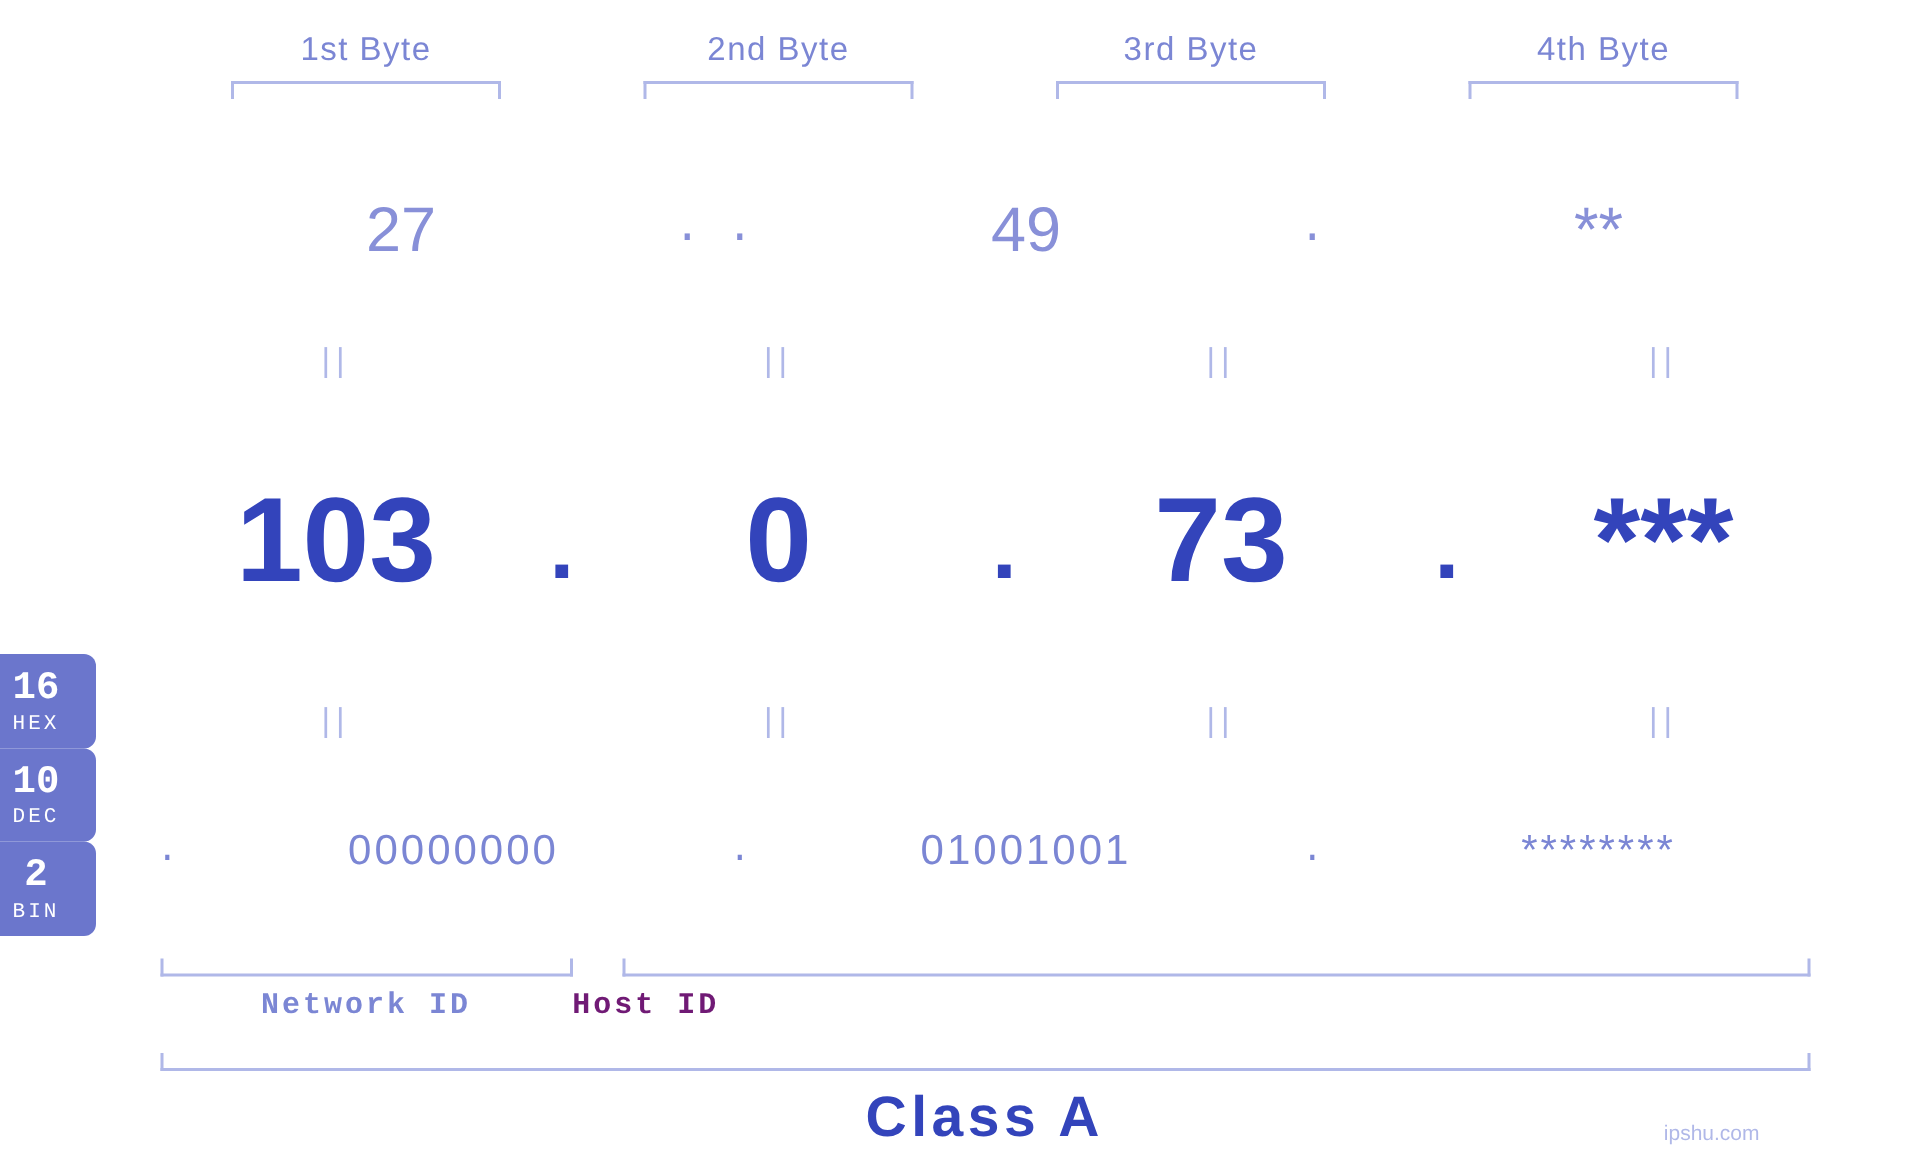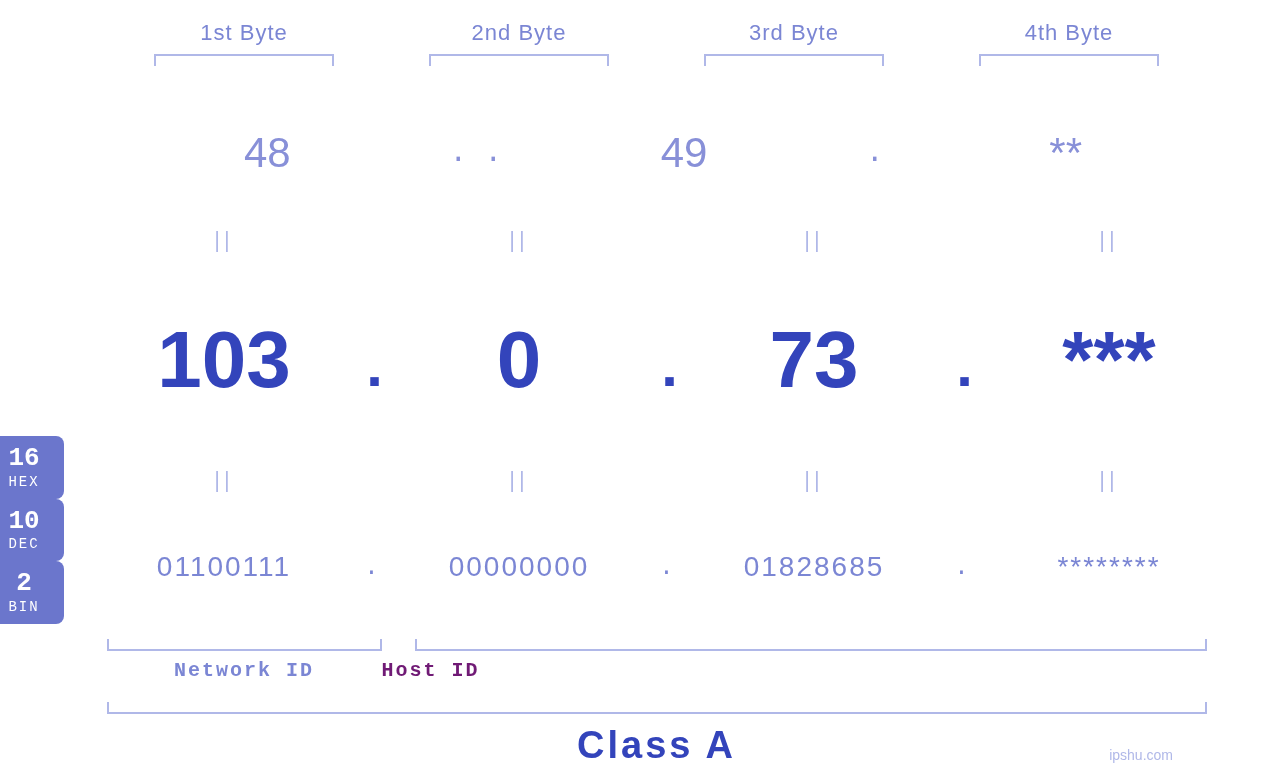--- a/index.html
+++ b/index.html
@@ -322,21 +322,21 @@
       <div class="base-badge">
         <span class="base-num">2</span>
         <span class="base-name">BIN</span>
       </div>
     </div>
 
     <div class="right-col">
 
       <div class="data-row">
         <div class="col-cell">
-            <span class="cell-value hex">48</span>
+            <span class="cell-value hex">27</span>
           </div>
         <div class="col-sep">
             <span class="dot-hex">.</span>
           </div>
         <div class="col-sep">
             <span class="dot-hex">.</span>
           </div>
         <div class="col-cell">
             <span class="cell-value hex">49</span>
           </div>
@@ -402,34 +402,31 @@
         <div class="col-cell">
             <span class="equals-sym">||</span>
           </div>
         <div class="col-sep"></div>
         <div class="col-cell">
             <span class="equals-sym">||</span>
           </div>
       </div>
 
       <div class="data-row">
-        <div class="col-cell">
-            <span class="cell-value bin">01100111</span>
-          </div>
         <div class="col-sep">
             <span class="dot-bin">.</span>
           </div>
         <div class="col-cell">
             <span class="cell-value bin">00000000</span>
           </div>
         <div class="col-sep">
             <span class="dot-bin">.</span>
           </div>
         <div class="col-cell">
-            <span class="cell-value bin">01828685</span>
+            <span class="cell-value bin">01001001</span>
           </div>
         <div class="col-sep">
             <span class="dot-bin">.</span>
           </div>
         <div class="col-cell">
             <span class="cell-value bin">********</span>
           </div>
       </div>
 
     </div>

